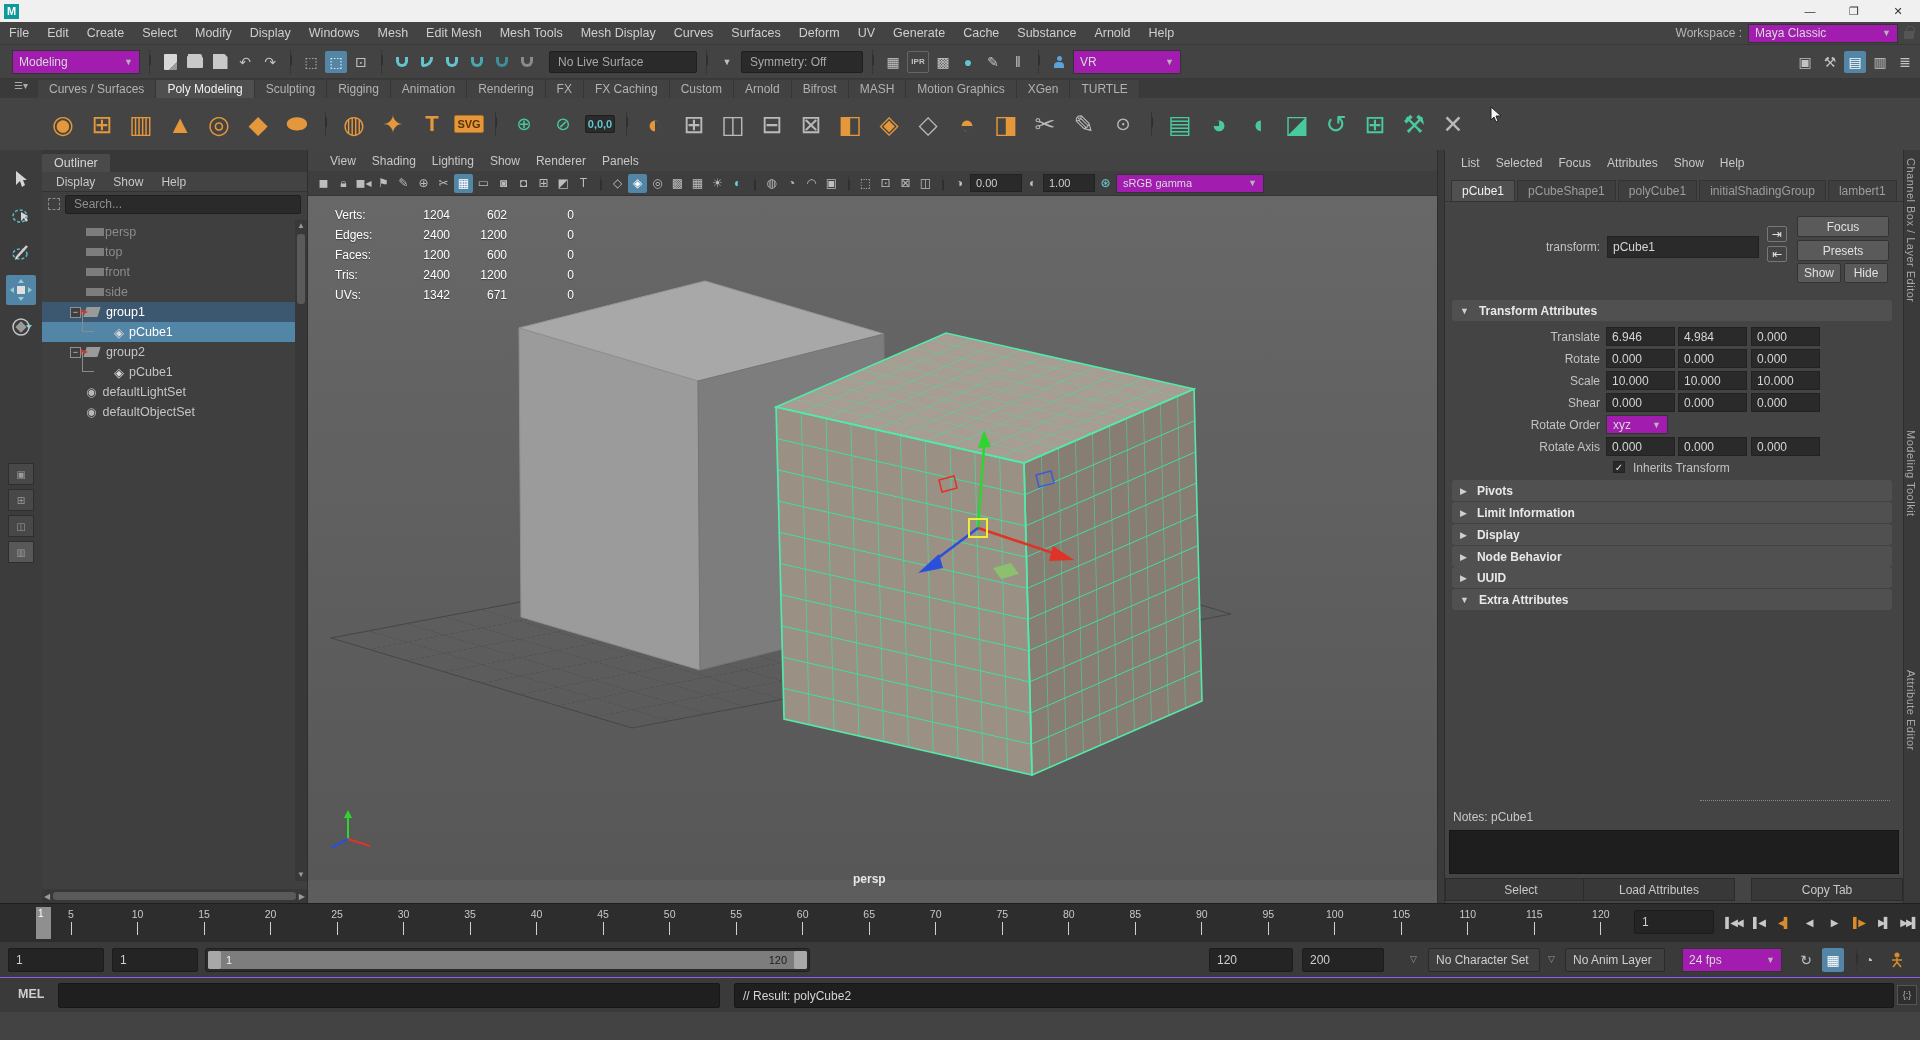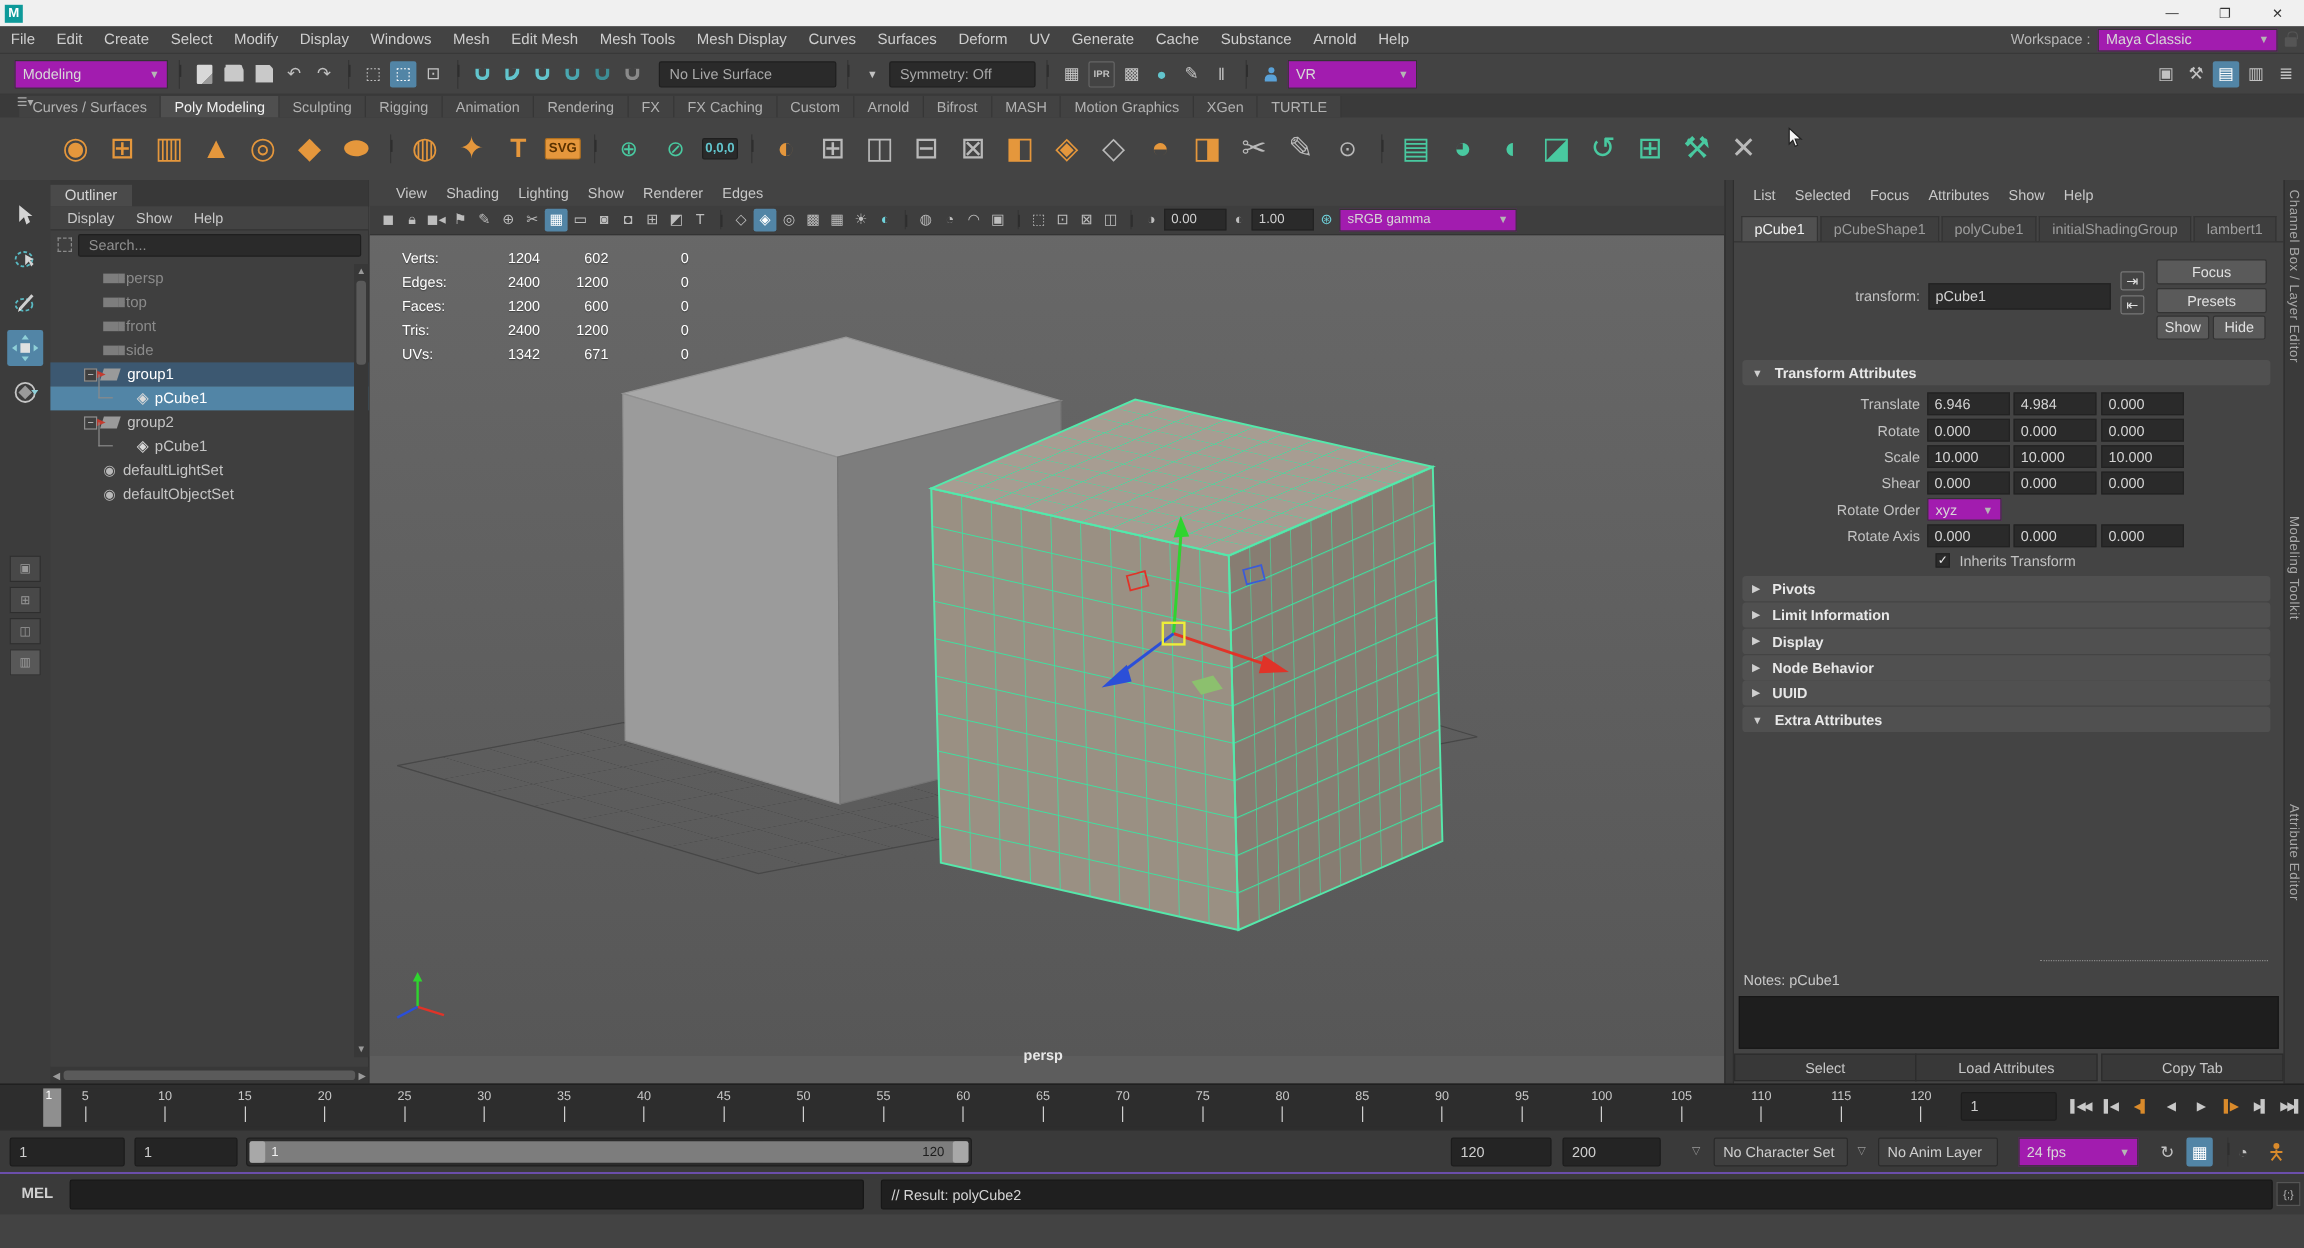--- a/index.html
+++ b/index.html
@@ -30,21 +30,21 @@
   .fld{background:#2a2a2a;border:1px solid #1f1f1f;height:22px;display:flex;align-items:center;padding:0 8px;color:#a8a8a8;border-radius:2px;}
   .fico{width:18px;height:18px;position:relative;}
   .fico.doc{background:linear-gradient(135deg,#d8d8d8 70%,#9a9a9a 70%);width:13px;height:16px;margin:0 3px;border-radius:1px;}
   .fico.folder{background:#c9c9c9;width:16px;height:12px;margin:2px;border-radius:1px 3px 1px 1px;box-shadow:0 -3px 0 -1px #c9c9c9;}
   .fico.save{background:#c9c9c9;width:15px;height:15px;margin:1px;clip-path:polygon(0 0,80% 0,100% 20%,100% 100%,0 100%);}
   .magnet{width:12px;height:10px;border:3px solid #62c5cd;border-top:none;border-radius:0 0 7px 7px;margin:2px 3px;}
   .persona{width:12px;height:12px;position:relative;margin:0 2px;}
   .persona:before{content:"";position:absolute;left:3.5px;top:0;width:5px;height:5px;border-radius:50%;background:#5aa2d8;}
   .persona:after{content:"";position:absolute;left:1px;top:6px;width:10px;height:6px;border-radius:4px 4px 0 0;background:#5aa2d8;}
   
-  #shelftabs{left:0;top:79px;width:1920px;height:19px;background:#3a3a3a;display:flex;align-items:flex-end;padding-left:16px;}
+  #shelftabs{left:0;top:79px;width:1920px;height:19px;background:#3a3a3a;display:flex;align-items:flex-end;padding-left:38px;}
   .shelf-tab{padding:2px 11px;background:#424242;color:#b2b2b2;font-size:12px;border-right:1px solid #363636;white-space:nowrap;}
   .shelf-tab.active{background:#4f4f4f;color:#f0f0f0;}
   #shelficons{left:0;top:98px;width:1920px;height:52px;background:#444;display:flex;align-items:center;gap:5px;padding-left:46px;}
   .si{width:34px;height:36px;display:flex;align-items:center;justify-content:center;font-size:25px;color:#e5973c;}
   .si.sm{font-size:18px;}
   .si.gray{color:#b9b9b9;}
   .si.teal{color:#49c9a0;}
   .si.badge{font-size:11px;font-weight:bold;background:#2a2a2a;border:1px solid #1f1f1f;color:#62c5cd;height:18px;width:30px;border-radius:2px;}
   .si.tbadge{font-size:22px;font-weight:bold;color:#e5973c;}
   .shelf-side{position:absolute;left:4px;top:80px;display:flex;flex-direction:column;gap:8px;align-items:center;width:34px;}
@@ -514,21 +514,21 @@
           <line x1="348" y1="862" x2="331" y2="871" stroke="#2b4fd8" stroke-width="2"></line>
         </g>
       </svg>
 
       <div id="vp-menus">
         <span class="mini-menu">View</span>
         <span class="mini-menu">Shading</span>
         <span class="mini-menu">Lighting</span>
         <span class="mini-menu">Show</span>
         <span class="mini-menu">Renderer</span>
-        <span class="mini-menu">Edges</span>
+        <span class="mini-menu">Panels</span>
       </div>
       <div id="vp-toolbar">
         <span class="vico">◼</span>
         <span class="vico">🔒︎</span>
         <span class="vico">◼◂</span>
         <span class="vico">⚑</span>
         <span class="vico">✎</span>
         <span class="vico">⊕</span>
         <span class="vico">✂</span>
         <span class="vico active">▦</span>
@@ -717,21 +717,21 @@
       <div class="secbar" style="top:439px;">
           <span class="tri">▼</span>
           <span>Extra Attributes</span>
         </div>
 
       <div style="position:absolute;left:255px;top:650px;width:190px;border-top:1px dotted #888;"></div>
       <span style="position:absolute;left:8px;top:660px;color:#c8c8c8;">Notes:  pCube1</span>
       <div id="ae-notes-area"></div>
 
       <span class="ae-foot" style="left:0;width:152px;">Select</span>
-      <span class="ae-foot" style="left:151px;width:152px;">Load Attributes</span>
+      <span class="ae-foot" style="left:138px;width:152px;">Load Attributes</span>
       <span class="ae-foot" style="left:306px;width:152px;">Copy Tab</span>
     </div>
 
     <div id="rightstrip" class="abs">
       <span class="vlabel" style="top:8px;">Channel Box / Layer Editor</span>
       <span class="vlabel" style="top:280px;">Modeling Toolkit</span>
       <span class="vlabel" style="top:520px;">Attribute Editor</span>
     </div>
   </div>
 

